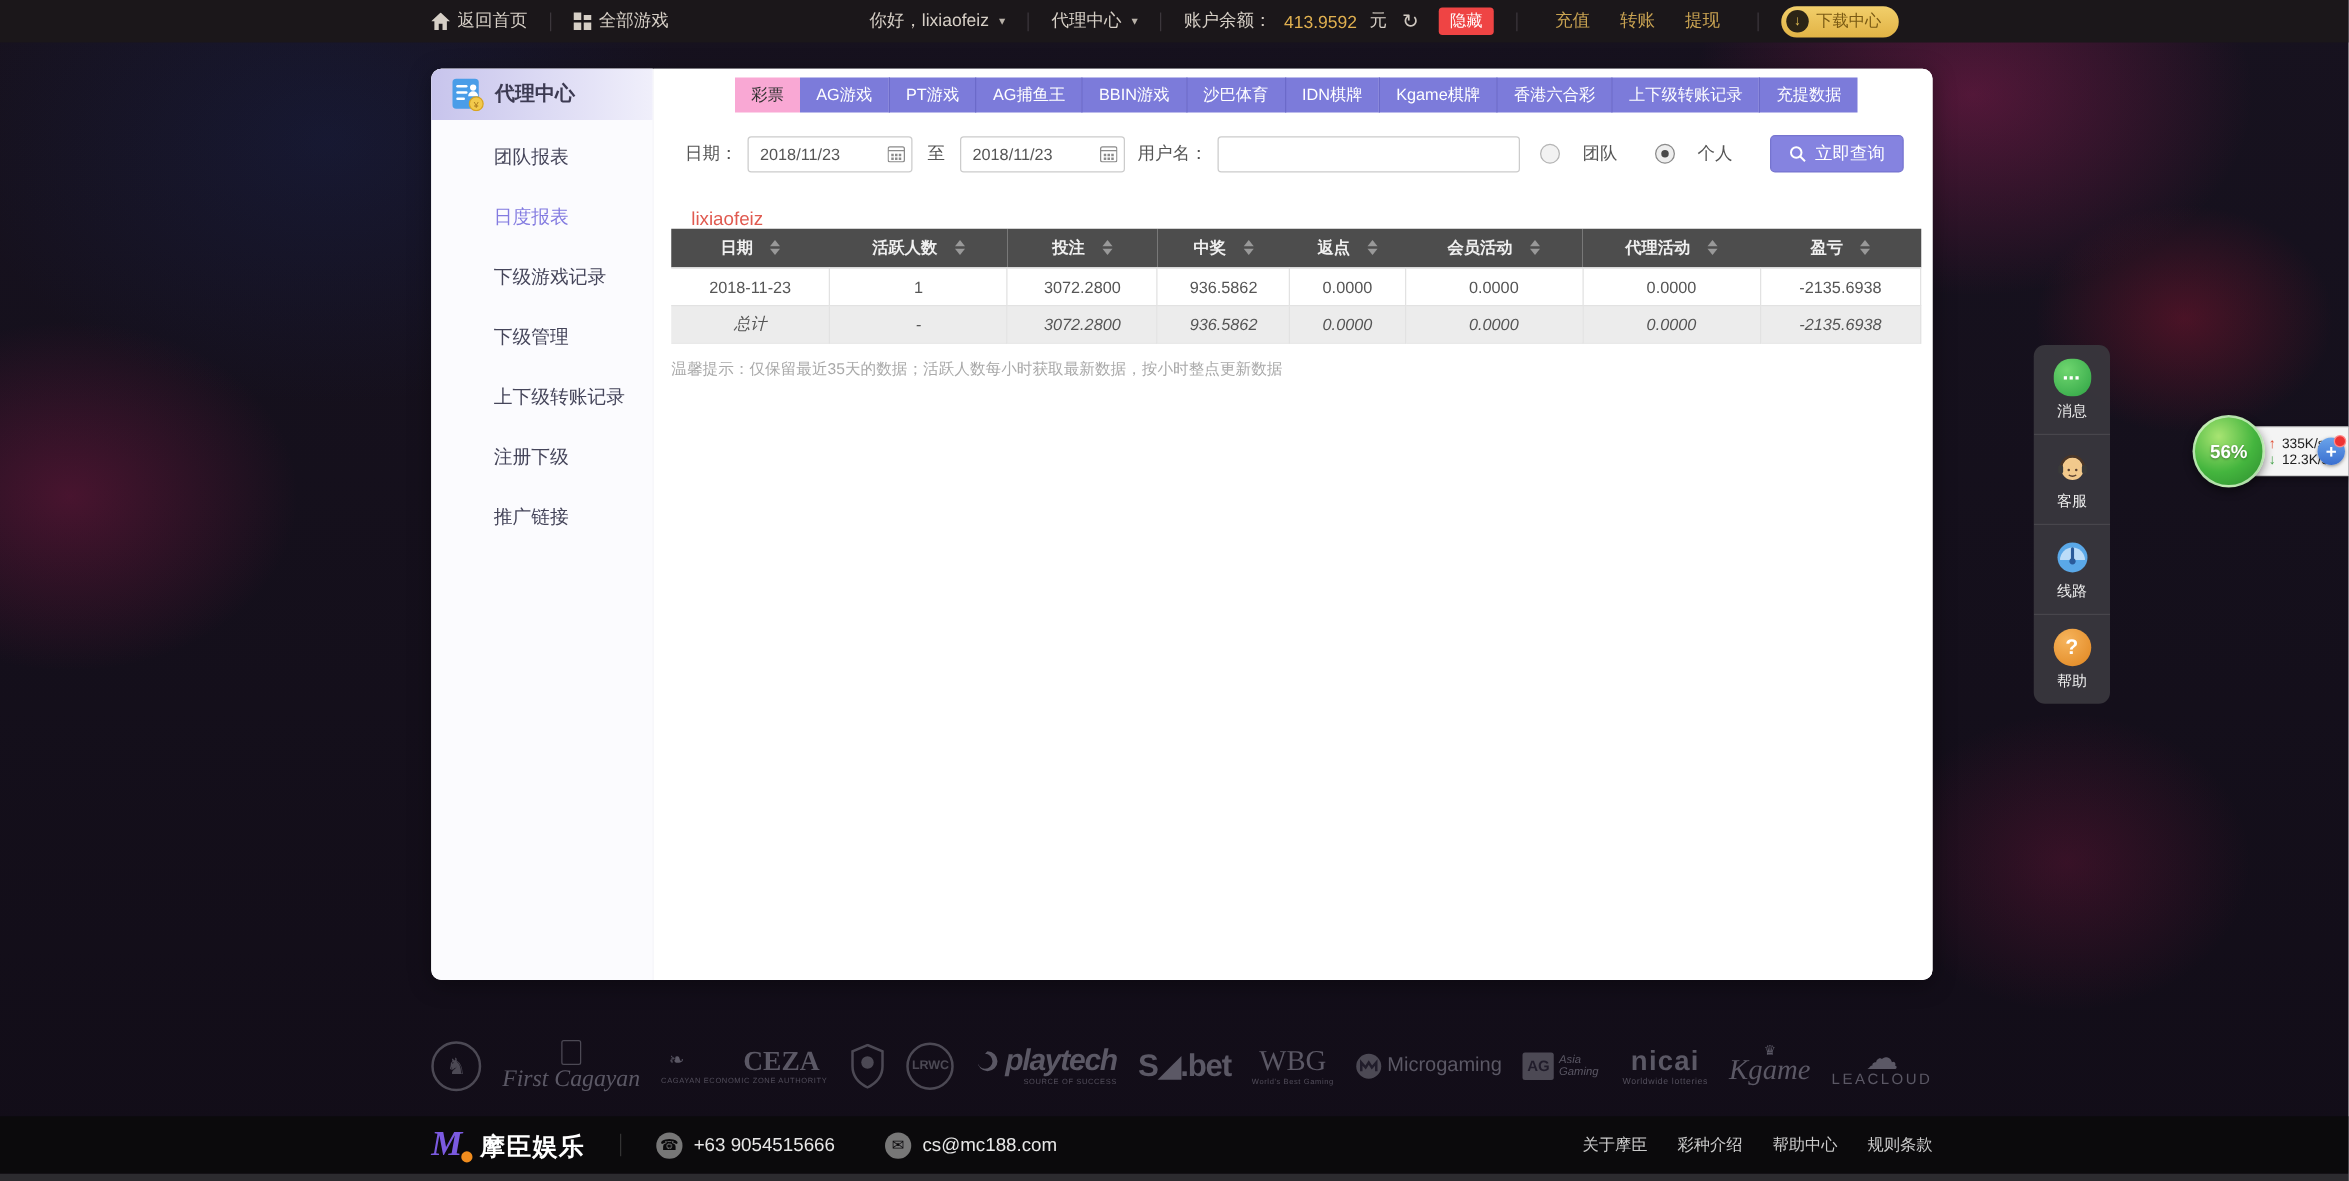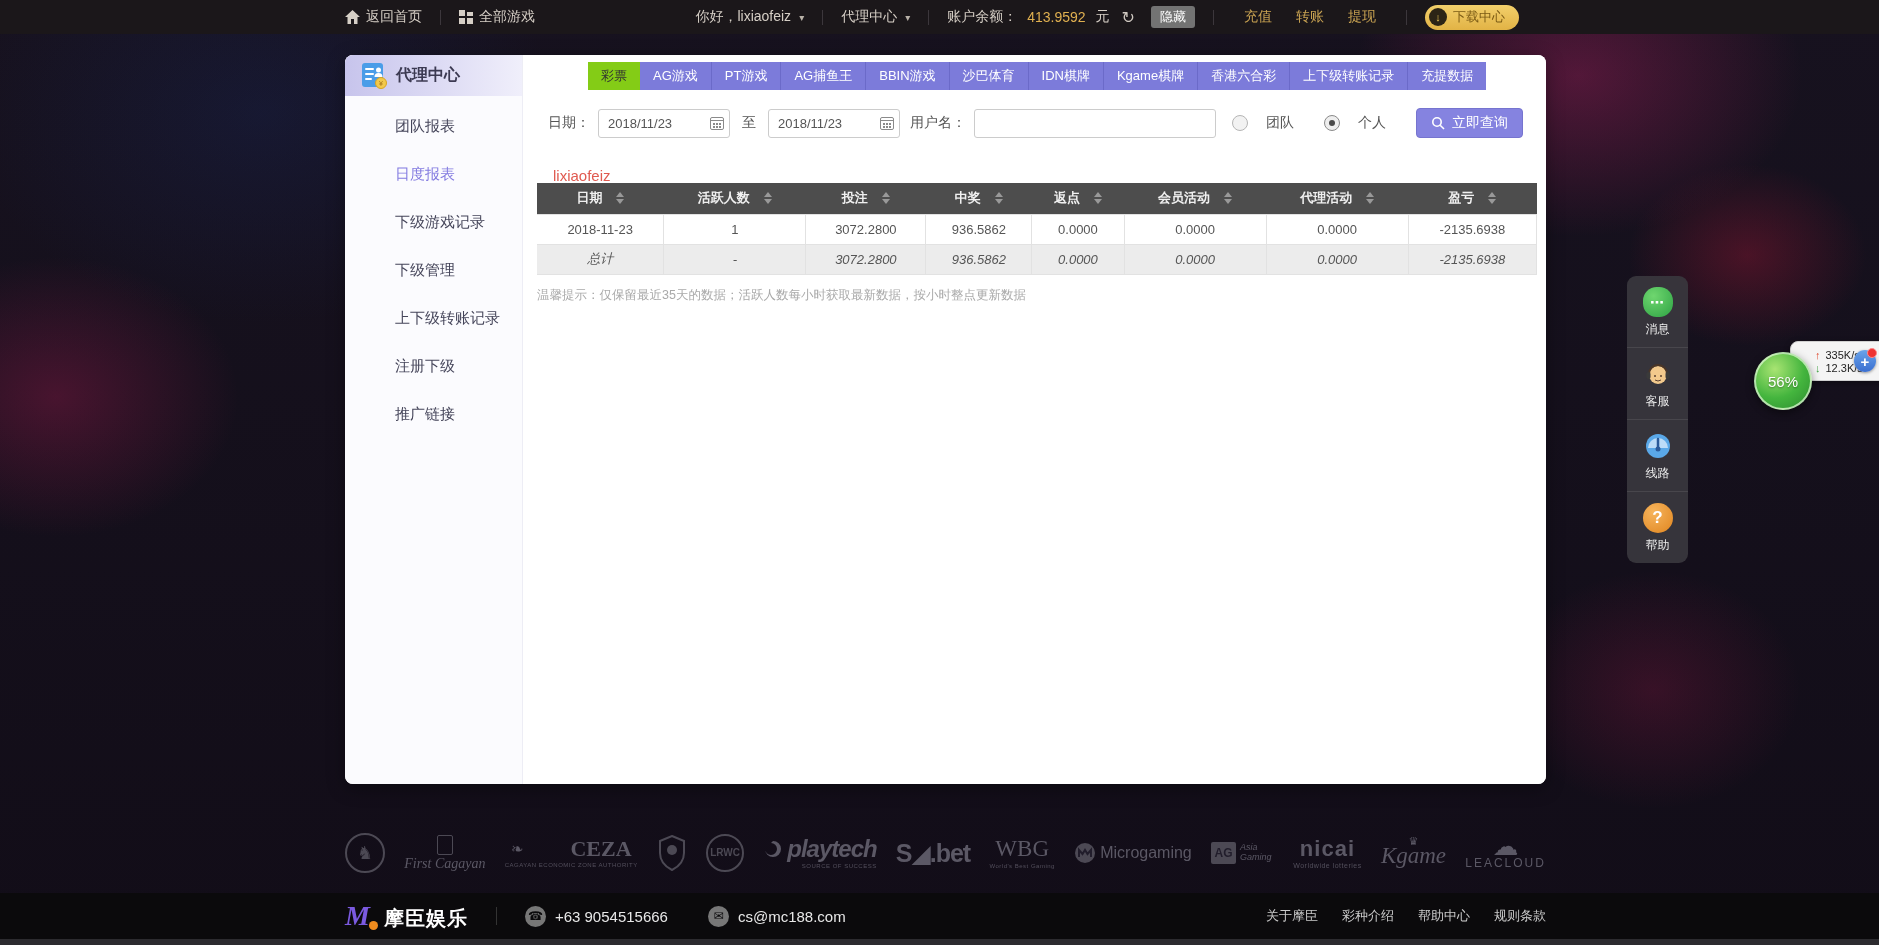--- a/index.html
+++ b/index.html
@@ -22,21 +22,21 @@
     display:flex; align-items:center; padding:0 360px 0 345px; color:#d6cfc6; font-size:14px; }
   .topbar .sp { flex:1; }
   .tb-item { display:flex; align-items:center; gap:6px; cursor:pointer; white-space:nowrap; }
   .tb-div { width:1px; height:15px; background:#3c373c; margin:0 18px; }
   .caret { font-size:10px; color:#b8b1a8; margin-left:2px; }
   .grid-icon { display:grid; grid-template-columns:6px 6px; grid-gap:2px; }
   .grid-icon i { width:6px; height:6px; background:#d6cfc6; }
   .grid-icon i:nth-child(2){ height:4px; margin-top:2px; }
   .balance-num { color:#e0b050; margin:0 4px; }
   .refresh { color:#cfc8c0; font-size:16px; cursor:pointer; margin:0 10px 0 6px; }
-  .hide-badge { background:#737373; color:#fff; font-size:13px; padding:2px 9px; border-radius:3px; cursor:pointer;text-align:right; }
+  .hide-badge { background:#ef4444; color:#fff; font-size:13px; padding:2px 9px; border-radius:3px; cursor:pointer;text-align:right; }
   .gold-link { color:#c9a352; margin:0 12px; cursor:pointer; }
   .dl-pill { display:flex; align-items:center; gap:6px; background:linear-gradient(#f2cf6b,#e2b345);
     border-radius:13px; height:25px; padding:0 14px 0 4px; color:#7a5a14; font-size:13px; cursor:pointer; }
   .dl-circle { width:18px; height:18px; border-radius:50%; background:#2c2416; color:#e8c254;
     display:flex; align-items:center; justify-content:center; font-size:11px; font-weight:bold; }
 
   
   .card { position:absolute; left:345px; top:55px; width:1201px; height:729px; background:#fff;
     border-radius:8px; display:flex; box-shadow:0 4px 18px rgba(0,0,0,.35); }
   .sidebar { width:178px; background:#fbfbfe; border-right:1px solid #ededf5; border-radius:8px 0 0 8px; }
@@ -47,21 +47,21 @@
   .sb-item { height:48px; line-height:48px; padding-left:50px; font-size:15px; color:#45455a; cursor:pointer; }
   .sb-item.active { color:#837be0; }
 
   .content { position:relative; flex:1; border-radius:0 8px 8px 0; background:#fff; }
 
   
   .tabs { position:absolute; left:65px; top:7px; display:flex; }
   .tab { height:28px; line-height:28px; padding:0 13px; background:#7c7bda; color:#fff; font-size:13px;
     cursor:pointer; white-space:nowrap; }
   .tab + .tab { border-left:1px solid #6b6ac9; }
-  .tab.active { background:#84cc16; color:#333; border-left:none; }
+  .tab.active { background:#f9a8d4; color:#333; border-left:none; }
   .tab.active + .tab { border-left:none; }
 
   
   .filter { position:absolute; left:25px; top:53px; display:flex; align-items:center; font-size:14px; color:#555; }
   .f-label { margin-right:8px; }
   .date-wrap { position:relative; width:132px; height:29px; margin-right:10px; }
   .date-wrap input { width:100%; height:100%; border:1px solid #ccc; border-radius:3px; padding:0 26px 0 9px;
     font-size:13px; color:#555; font-family:inherit; outline:none; }
   .cal-icon { position:absolute; right:6px; top:7px; }
   .to-label { margin:0 12px 0 2px; }
@@ -101,24 +101,24 @@
   .ico-chat { background:radial-gradient(circle at 35% 30%,#6fd66f,#2ea344); border-radius:46%; font-size:14px; letter-spacing:1px; }
   .ico-help { background:radial-gradient(circle at 35% 30%,#f6b45c,#e0851f); font-size:17px; }
 
   
   .speed-pill { position:absolute; left:1790px; top:341px; width:110px; height:40px; background:#f4f4f4;
     border:1px solid #d0d0d0; border-radius:8px 0 0 8px; box-shadow:0 2px 6px rgba(0,0,0,.4);
     display:flex; flex-direction:column; justify-content:center; padding-left:24px; gap:1px; }
   .sp-row { display:flex; align-items:center; gap:5px; font-size:11px; color:#222; }
   .arr-up { color:#e0492e; font-weight:bold; }
   .arr-dn { color:#3fa243; font-weight:bold; }
-  .speed-ball { position:absolute; left:1754px; top:352px; width:58px; height:58px; border-radius:50%;
+  .speed-ball { position:absolute; left:1754px; top:332px; width:58px; height:58px; border-radius:50%;
     background:radial-gradient(circle at 35% 28%,#a8e472,#44b53e 55%,#2c8c2e);
     border:2px solid rgba(220,245,210,.75); box-shadow:0 3px 8px rgba(0,0,0,.45);
-    display:flex; align-items:center; justify-content:center; color:#fff; font-size:15px; font-weight:normal;
+    display:flex; align-items:center; justify-content:center; color:#fff; font-size:15px; font-weight:bold;
     text-shadow:0 1px 2px rgba(0,0,0,.4); cursor:pointer; }
   .speed-plus { position:absolute; left:1854px; top:350px; width:22px; height:22px; border-radius:50%;
     background:linear-gradient(#6aa4ea,#3a6fd0); color:#fff; font-size:15px; font-weight:bold;
     display:flex; align-items:center; justify-content:center; cursor:pointer; box-shadow:0 1px 3px rgba(0,0,0,.4); }
   .speed-plus::after { content:""; position:absolute; right:-1px; top:-2px; width:8px; height:8px;
     border-radius:50%; background:#e33; border:1px solid #f88; }
 
   
   .logos { position:absolute; left:345px; top:823px; width:1201px; height:60px; display:flex;
     align-items:center; justify-content:space-between; color:#5b5865; }
@@ -428,21 +428,21 @@
   <div class="speed-ball">
     <span>56%</span>
   </div>
 
   <div class="logos">
     <div class="logo">
       <div class="emblem-circle">♞</div>
     </div>
     <div class="logo">
       <div class="emblem-rect"></div>
-      <div class="lg-script" style="font-size:14px">First Cagayan</div>
+      <div class="lg-script" style="font-size:19px">First Cagayan</div>
     </div>
     <div class="logo">
       <div class="row">
           <span style="font-size:15px">❧</span>
           <span class="lg-serif lg-big">CEZA</span>
         </div>
       <div class="lg-sub">CAGAYAN ECONOMIC ZONE AUTHORITY</div>
     </div>
     <div class="logo">
       <svg width="30" height="36" viewBox="0 0 30 36">

